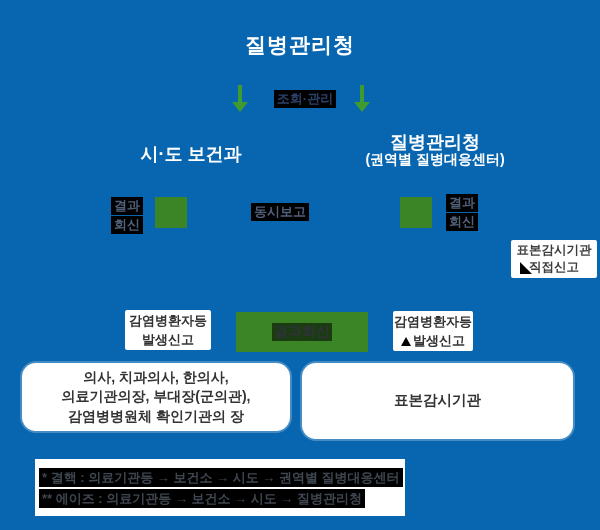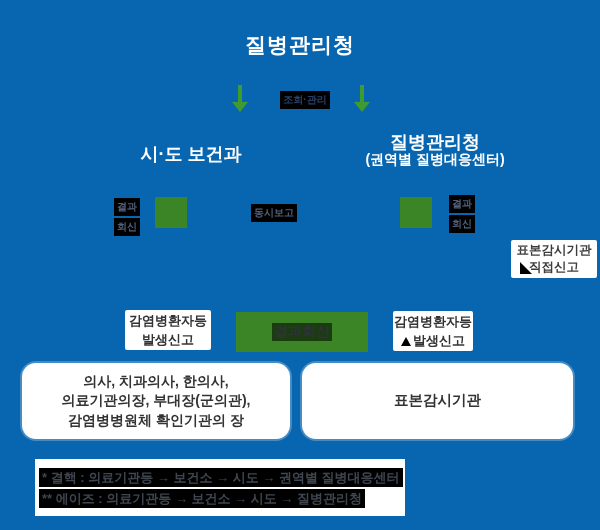--- a/index.html
+++ b/index.html
@@ -33,21 +33,21 @@
   .down-arrow{display:flex;flex-direction:column;align-items:center;width:18px;}
   .down-arrow .shaft{width:4px;height:17px;background:#3f9a2f;}
   .down-arrow .head{width:0;height:0;border-left:8px solid transparent;border-right:8px solid transparent;border-top:10px solid #3f9a2f;}
   .arrow-l{left:231px;top:85px;}
   .arrow-r{left:353px;top:85px;}
 
   
   .chip-dark{
     background:#000000;
     color:#51607a;
-    font-size:10px;font-weight:bold;
+    font-size:13px;font-weight:bold;
     padding:1px 3px;
     display:inline-block;
     line-height:16px;
   }
   .lbl-manage{left:263px;top:89px;width:84px;text-align:center;}
   .lbl-result-l{left:99px;top:196px;width:56px;text-align:center;line-height:17px;}
   .lbl-result-r{left:434px;top:193px;width:56px;text-align:center;line-height:17px;}
   .lbl-simul{left:251px;top:202px;width:84px;text-align:left;}
 
   
@@ -93,21 +93,21 @@
     border-left:12px solid #000;border-top:12px solid transparent;
   }
 
   
   .big-box{
     background:#ffffff;border-radius:14px;
     box-shadow:0 0 0 2px rgba(255,255,255,0.25);
     display:flex;flex-direction:column;align-items:center;justify-content:center;
     color:#333333;font-size:14px;font-weight:bold;line-height:19.5px;text-align:center;
   }
-  .box-reporters{left:22px;top:363px;width:268px;height:76px;}
+  .box-reporters{left:22px;top:363px;width:268px;height:68px;}
   .box-sentinel{left:302px;top:363px;width:271px;height:76px;font-size:14.5px;}
 
   
   .footnote-panel{
     left:35px;top:459px;width:370px;height:57px;
     background:#ffffff;
     display:flex;flex-direction:column;justify-content:center;
     gap:2px;padding-left:4px;box-sizing:border-box;
   }
   .footnote-line{

